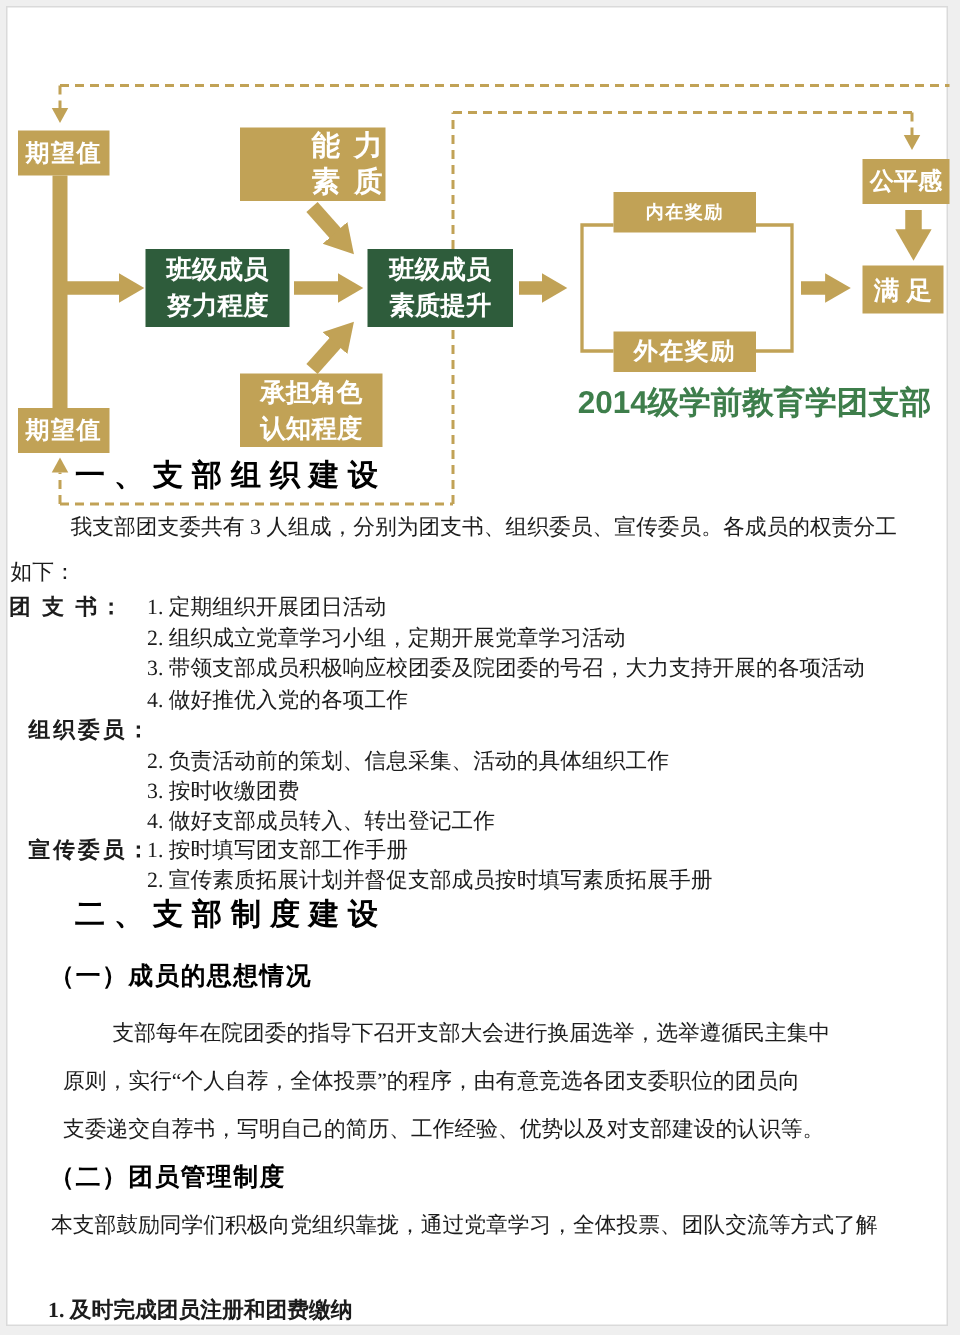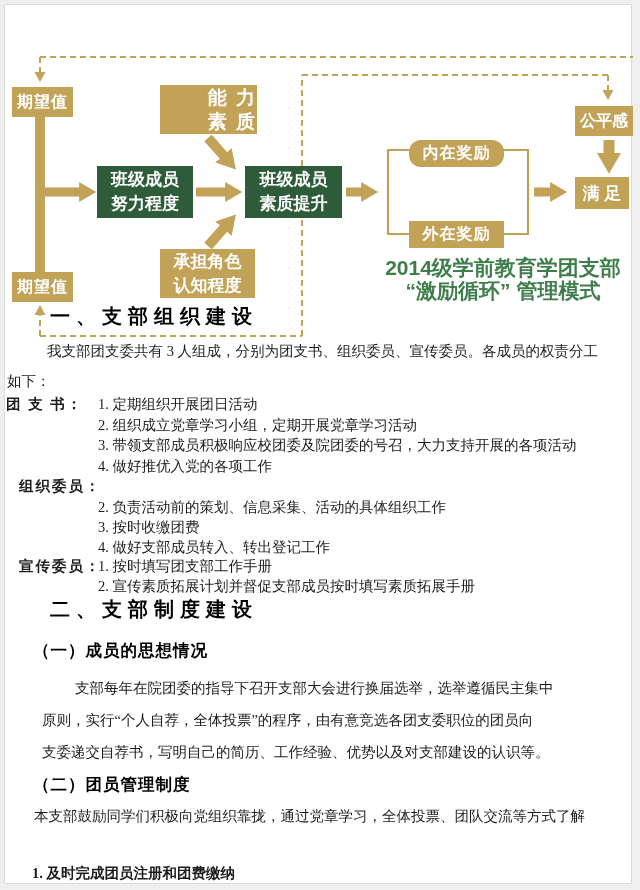--- a/index.html
+++ b/index.html
@@ -16,21 +16,21 @@
        color:#fff;font-weight:bold;text-align:center;
        font-family:"Liberation Sans",sans-serif;white-space:nowrap;}
   .gold{background:var(--gold,#C1A256);}
   .green{background:var(--green,#2E5C3B);}
   .b-exp-top{left:12px;top:43px;width:61px;height:30px;font-size:16px;letter-spacing:1px;font-weight:600;}
   .b-exp-bot{left:12px;top:228px;width:61px;height:30px;font-size:16px;letter-spacing:1px;font-weight:600;}
   .b-ability{left:160px;top:41px;width:97px;height:49px;font-size:19px;line-height:24px;letter-spacing:2px;align-items:flex-end;}
   .b-effort{left:97px;top:122px;width:96px;height:52px;font-size:17px;line-height:24px;}
   .b-quality{left:245px;top:122px;width:97px;height:52px;font-size:17px;line-height:24px;}
   .b-role{left:160px;top:205px;width:95px;height:49px;font-size:17px;line-height:24px;}
-  .b-intrinsic{left:409px;top:96px;width:95px;height:27px;font-size:16px;letter-spacing:1px;border-radius:12px;}
+  .b-intrinsic{left:409px;top:84px;width:95px;height:27px;font-size:12px;letter-spacing:1px;}
   .b-extrinsic{left:409px;top:177px;width:95px;height:27px;font-size:16px;letter-spacing:1px;}
   .b-fairness{left:575px;top:62px;width:66px;height:30px;font-size:16px;justify-content:flex-start;
               flex-direction:row;padding-left:5px;overflow:hidden;}
   .b-satisfaction{left:575px;top:133px;width:54px;height:32px;font-size:17px;}
   .dg-title{position:absolute;left:375px;width:256px;text-align:center;
             color:var(--titlegreen,#3E7E4B);font-family:"Liberation Sans",sans-serif;
             font-weight:bold;font-size:21px;white-space:nowrap;}
   .dg-title.l1{top:210px;}
   .dg-title.l2{top:233px;}
 
@@ -119,21 +119,20 @@
         <span>外在奖励</span>
       </div>
       <div class="box gold b-fairness">
         <span>公平感</span>
       </div>
       <div class="box gold b-satisfaction">
         <span>满 足</span>
       </div>
 
       <div class="dg-title l1">2014级学前教育学团支部</div>
-      <div class="dg-title l2">“激励循环” 管理模式</div>
     </div>
 
     <div class="doc">
 
       <div class="ln h1" style="left:50px;top:303px;">一、支部组织建设</div>
 
       <div class="ln" style="left:47px;top:342px;">我支部团支委共有 3 人组成，分别为团支书、组织委员、宣传委员。各成员的权责分工</div>
       <div class="ln" style="left:7px;top:372px;">如下：</div>
 
       <div class="ln lbl" style="left:6px;top:395px;">团 支 书：</div>

